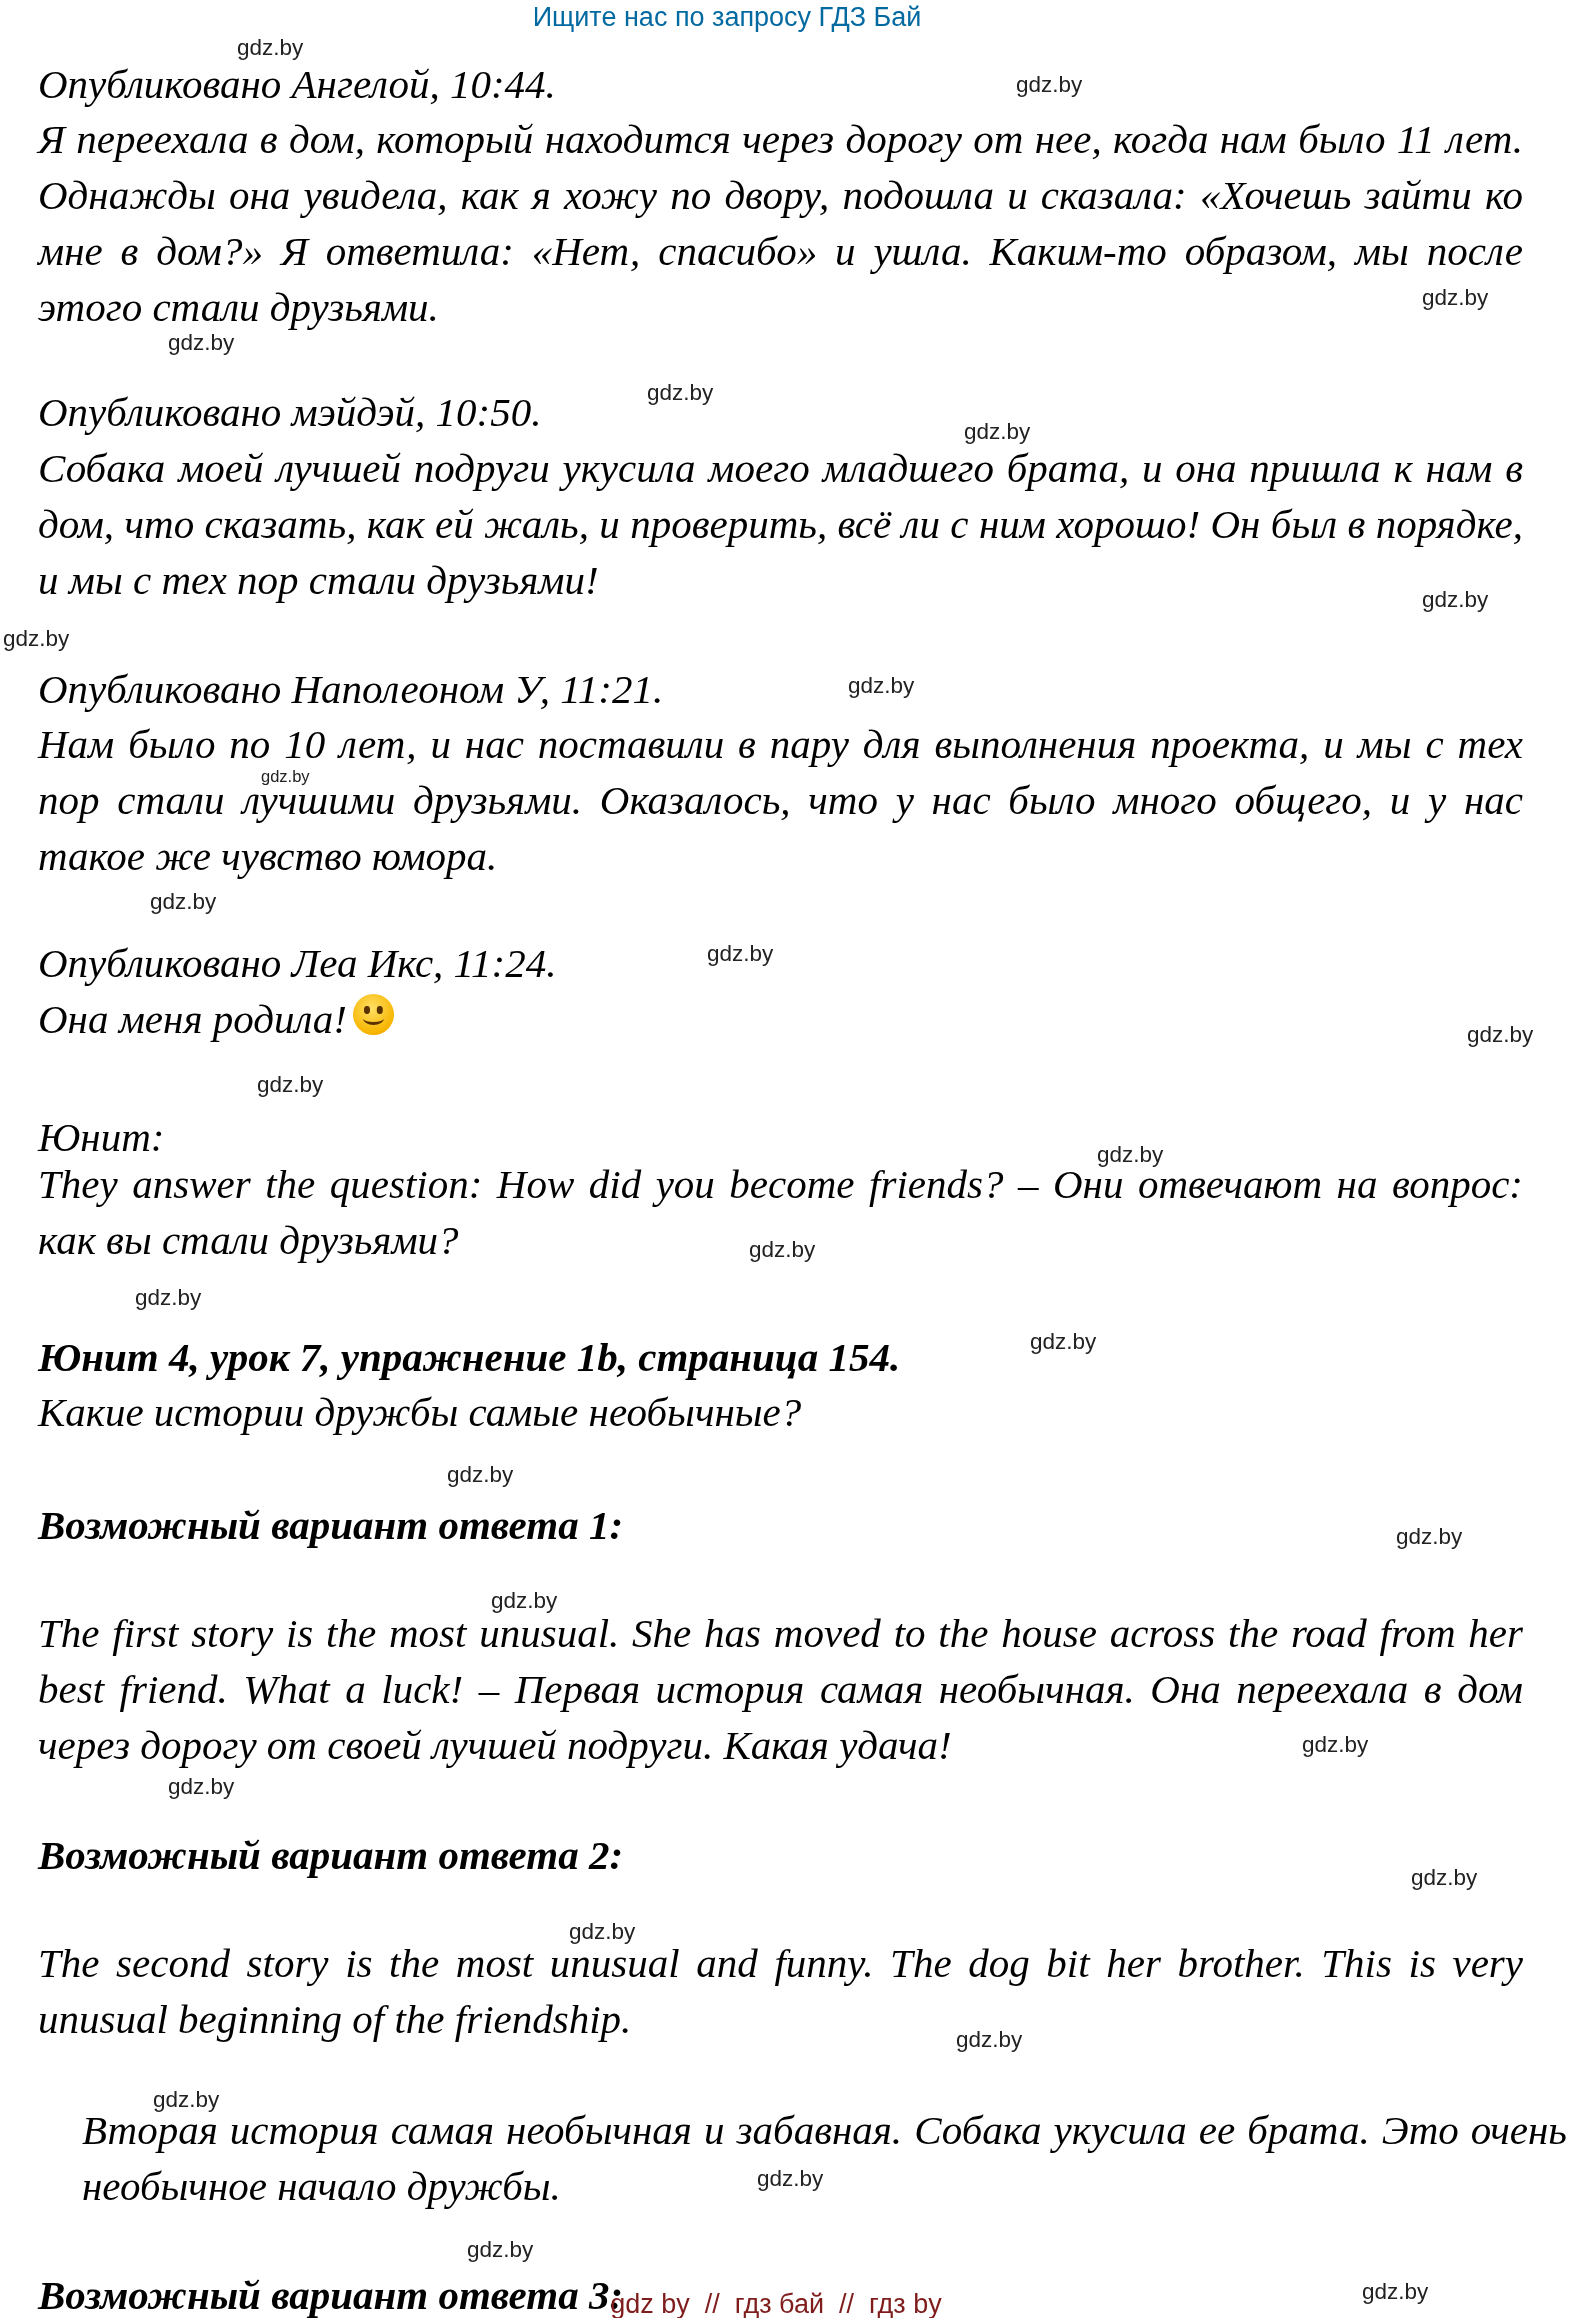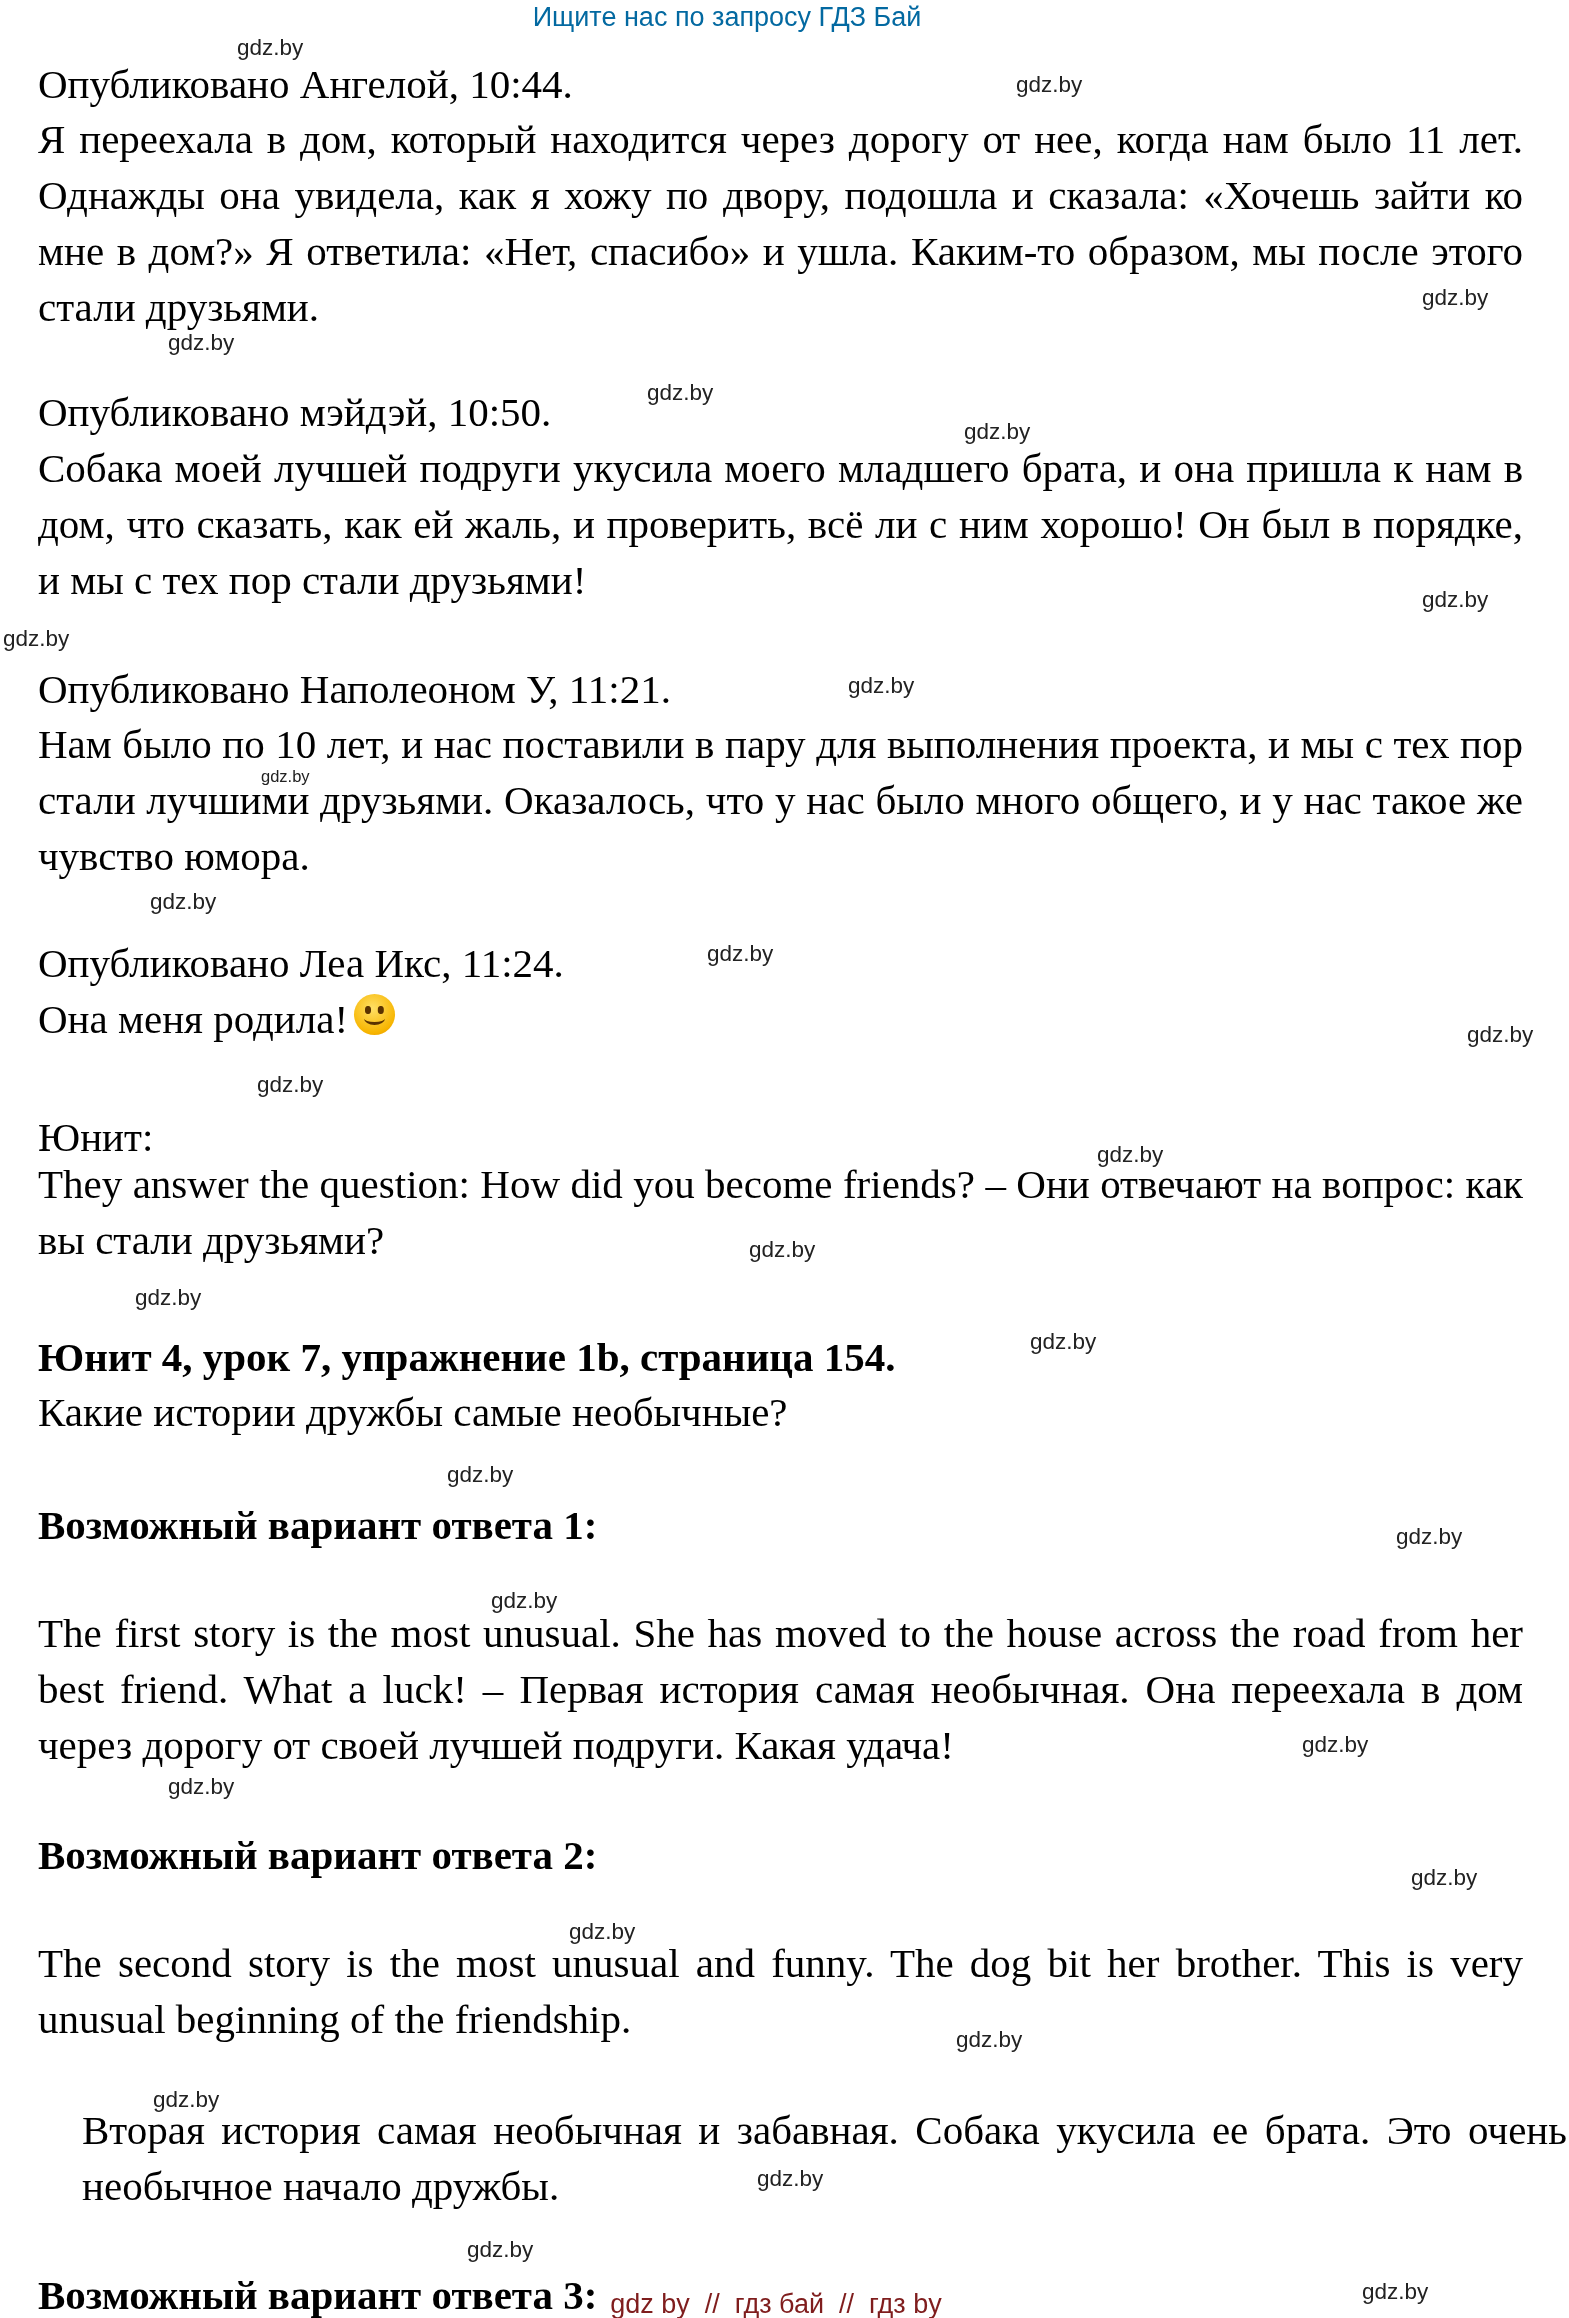--- a/index.html
+++ b/index.html
@@ -1,17 +1,17 @@
 <!DOCTYPE html>
 <html style="font-size:12px"><head>
   <meta charset="utf-8">
   <style>
     html, body { margin: 0; padding: 0; background: #ffffff; }
     body { width: 1570px; height: 2319px; position: relative; overflow: hidden; }
-    .serif { font-family: "Liberation Serif", "DejaVu Serif", serif; color: #000; }
+    .serif { font-family: "Liberation Serif", "DejaVu Serif", serif; color: #000; font-style: italic; }
     .sans { font-family: "Liberation Sans", "DejaVu Sans", sans-serif; }
     .top-banner { position: absolute; top: 1.5px; left: 0; width: 1454px; text-align: center; font-size: 27px; color: #0369a1; line-height: 30px; }
     .bottom-banner { position: absolute; top: 2289px; left: 0; width: 1552px; text-align: center; font-size: 27px; color: #7f1d1d; line-height: 30px; white-space: pre; }
     .line { position: absolute; left: 38px; font-size: 41px; line-height: 56px; white-space: nowrap; }
     .para { position: absolute; left: 38px; width: 1485px; font-size: 41px; line-height: 56px; text-align: justify; }
     .bold { font-weight: bold; }
     .wm { position: absolute; font-size: 22.5px; color: #222; line-height: 25.5px; white-space: nowrap; }
     .emoji { display: inline-block; width: 41px; height: 41px; border-radius: 50%; background: radial-gradient(circle at 45% 35%, #ffe066 0%, #f7b500 70%, #e08a00 100%); vertical-align: -1.5px; position: relative; margin-left: 6px; }
     .emoji::before { content: ""; position: absolute; left: 11.3px; top: 12.8px; width: 5.3px; height: 7.5px; background: #5a3200; border-radius: 50%; box-shadow: 12.8px 0 0 #5a3200; }
     .emoji::after { content: ""; position: absolute; left: 9.8px; top: 18px; width: 21px; height: 10.5px; border-bottom: 3px solid #5a3200; border-radius: 0 0 50% 50%; }

